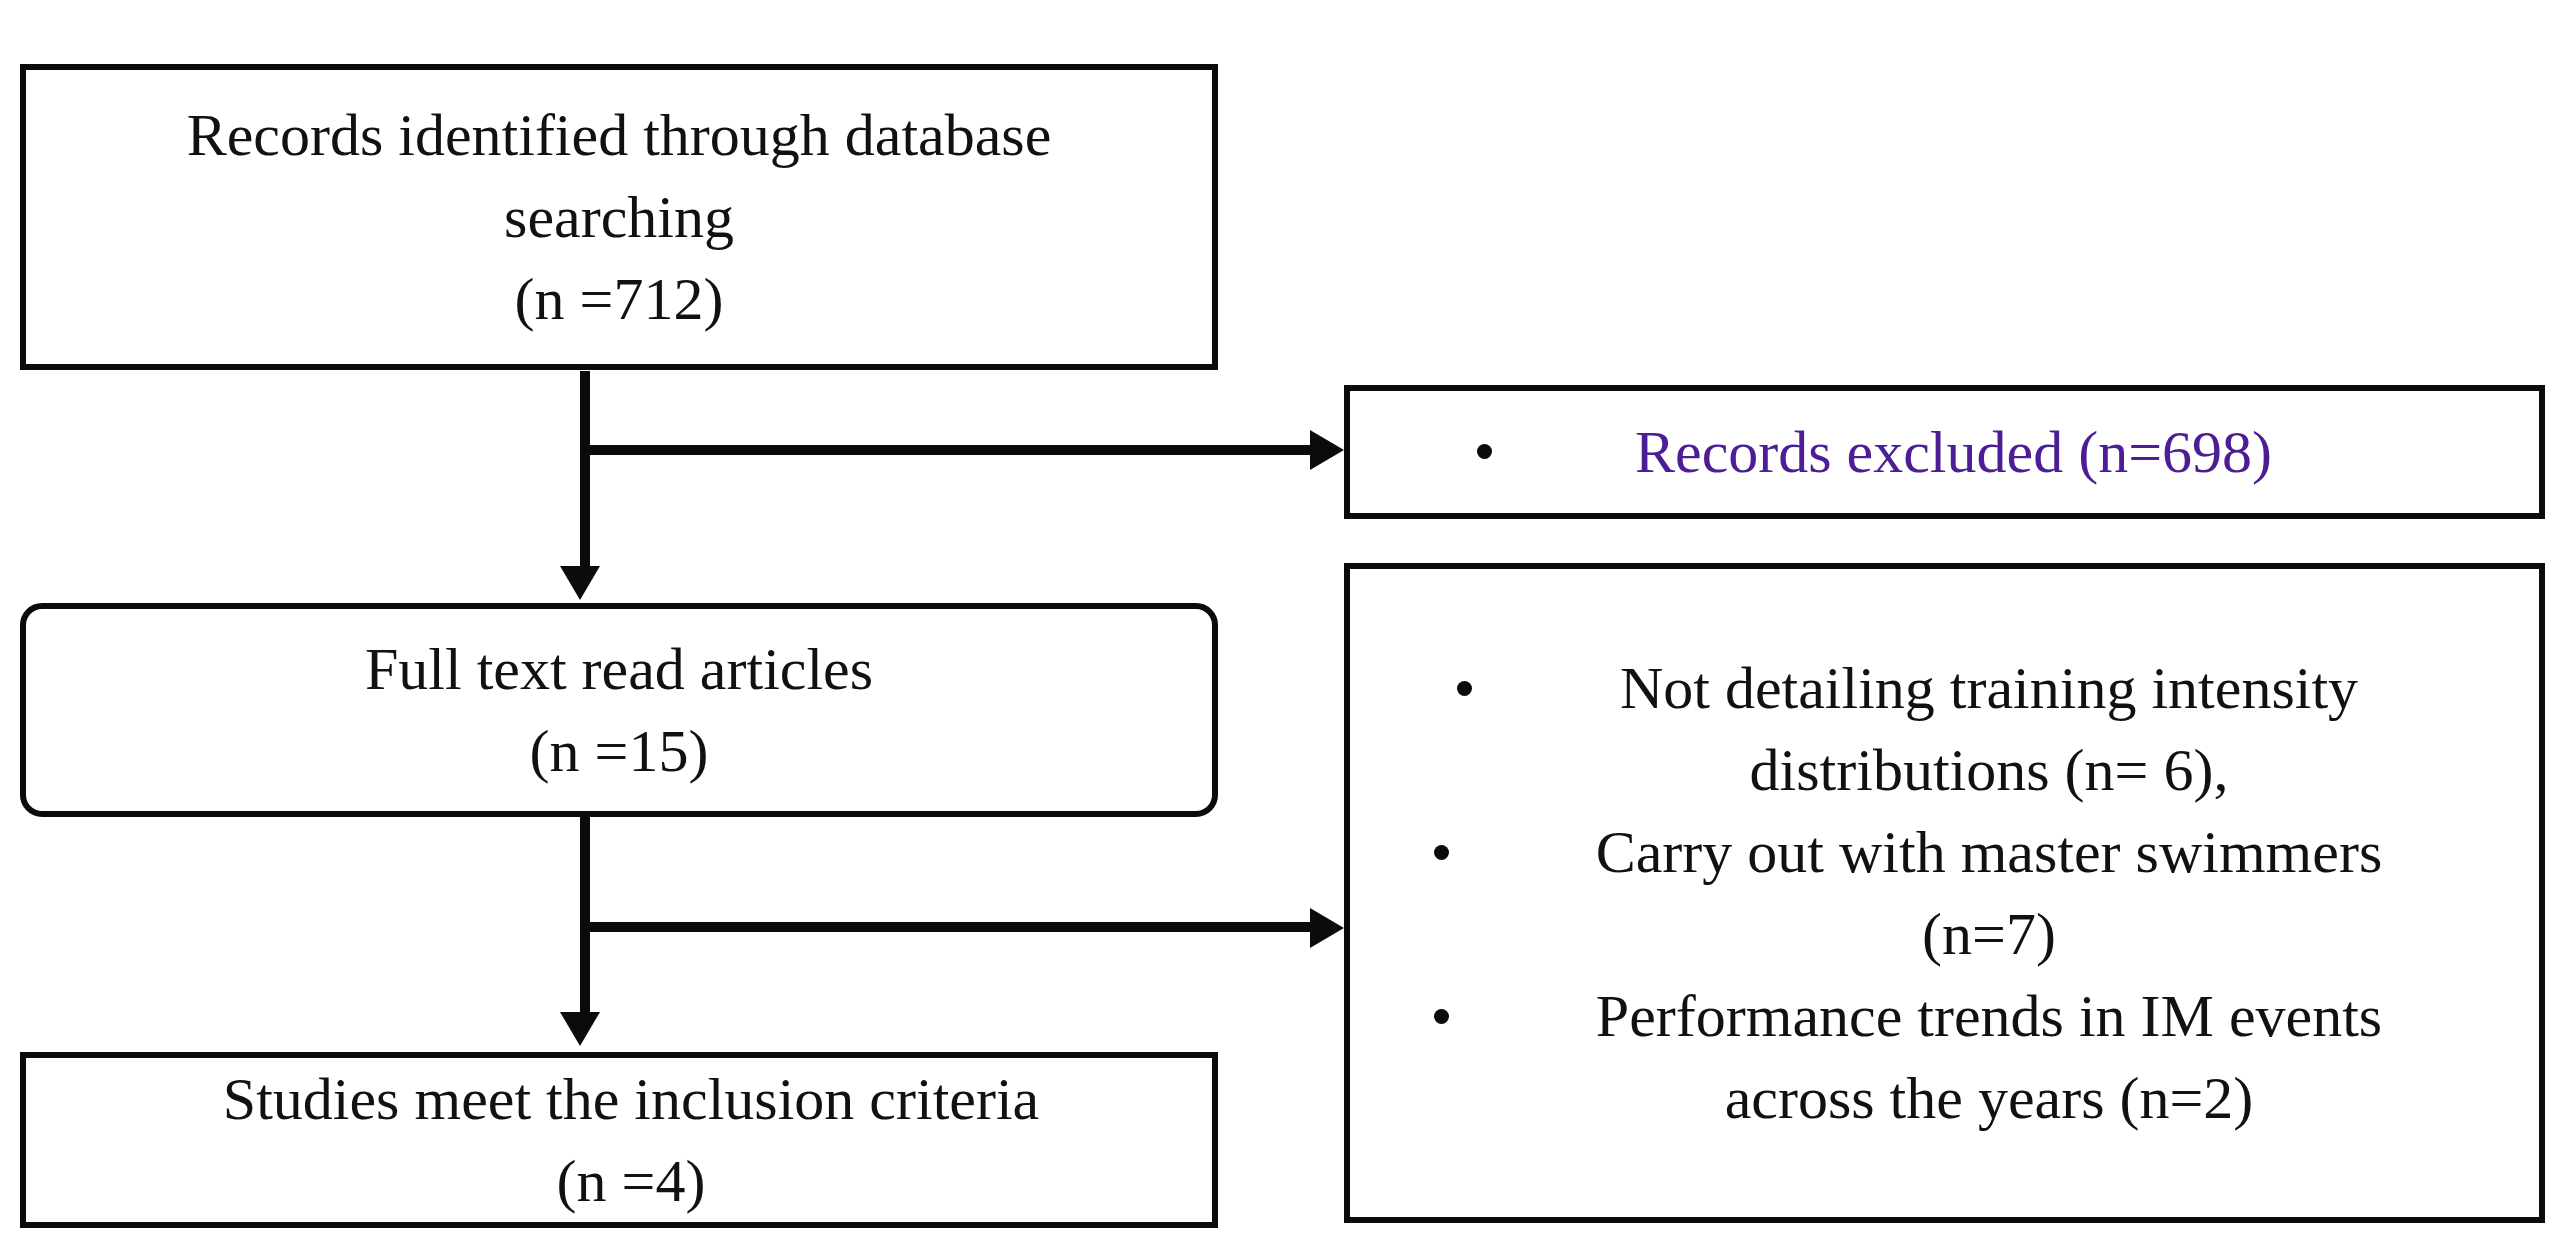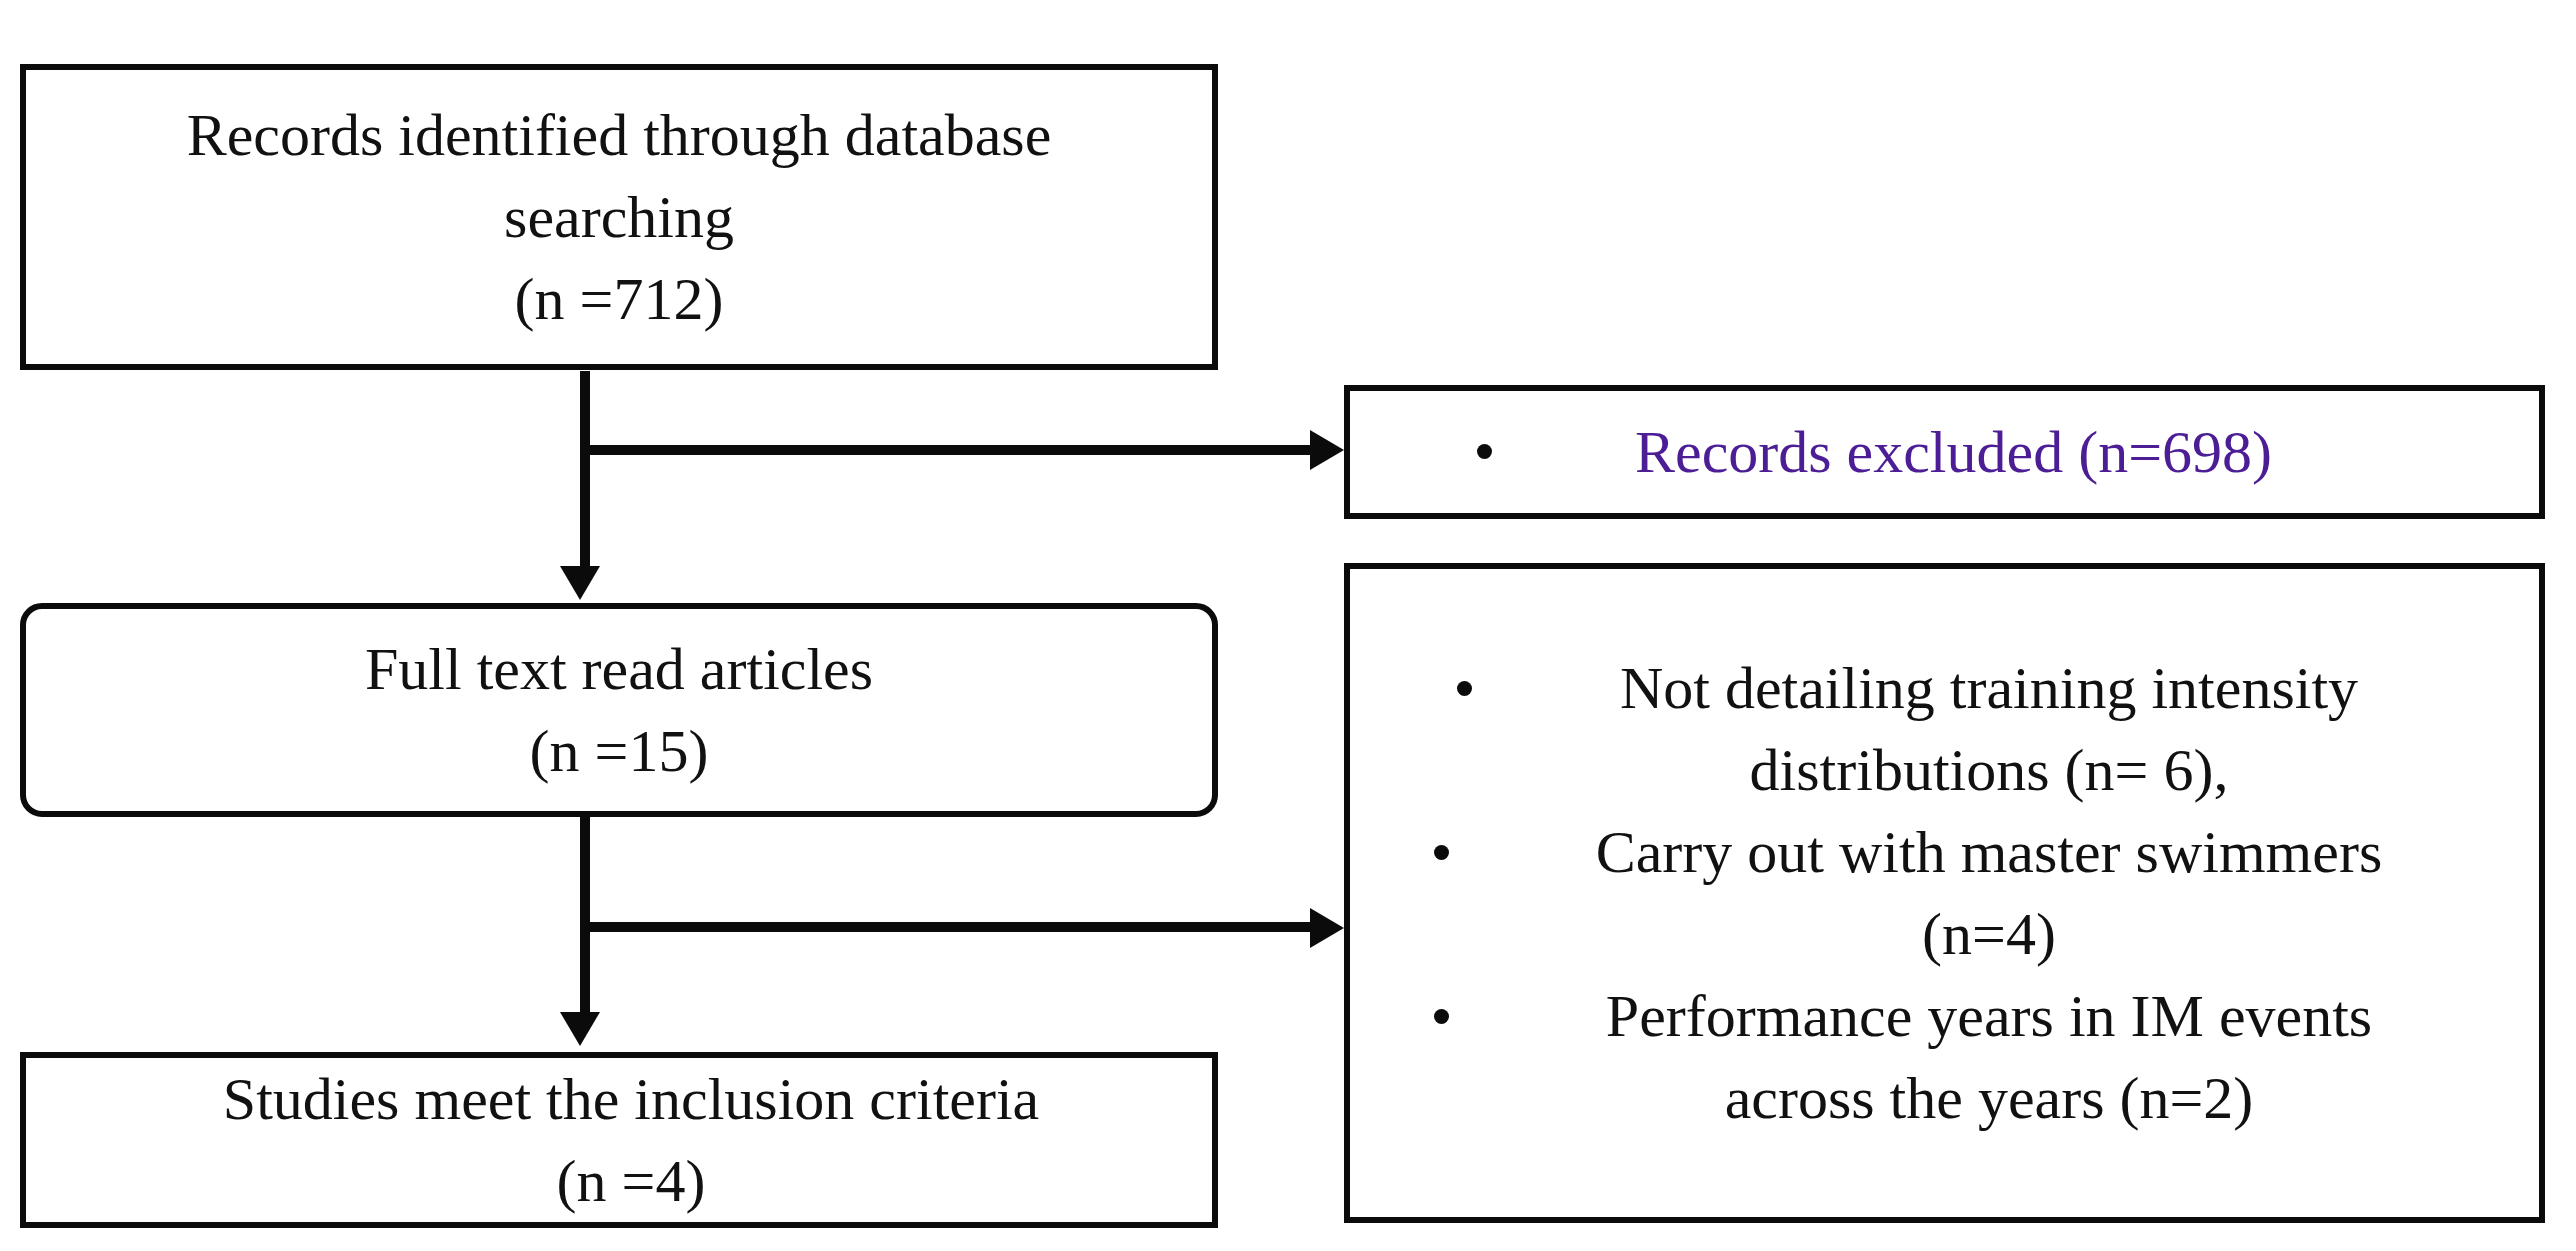--- a/index.html
+++ b/index.html
@@ -185,26 +185,26 @@
 
       <li class="bullet-item">
         <span class="bullet-dot" style="left:95px; top:34px;"></span>
         <span class="bullet-text">Not detailing training intensity</span>
         <span class="bullet-text">distributions (n= 6),</span>
       </li>
 
       <li class="bullet-item">
         <span class="bullet-dot" style="left:72px; top:34px;"></span>
         <span class="bullet-text">Carry out with master swimmers</span>
-        <span class="bullet-text">(n=4)</span>
+        <span class="bullet-text">(n=7)</span>
       </li>
 
       <li class="bullet-item">
         <span class="bullet-dot" style="left:72px; top:34px;"></span>
-        <span class="bullet-text">Performance years in IM events</span>
+        <span class="bullet-text">Performance trends in IM events</span>
         <span class="bullet-text">across the years (n=2)</span>
       </li>
 
 
     </ul>
   </div>
 
   <div class="conn v-line" id="v1"></div>
   <div class="conn h-line" id="h1"></div>
   <div class="arrow-right" style="left:1310px; top:382px;"></div>

